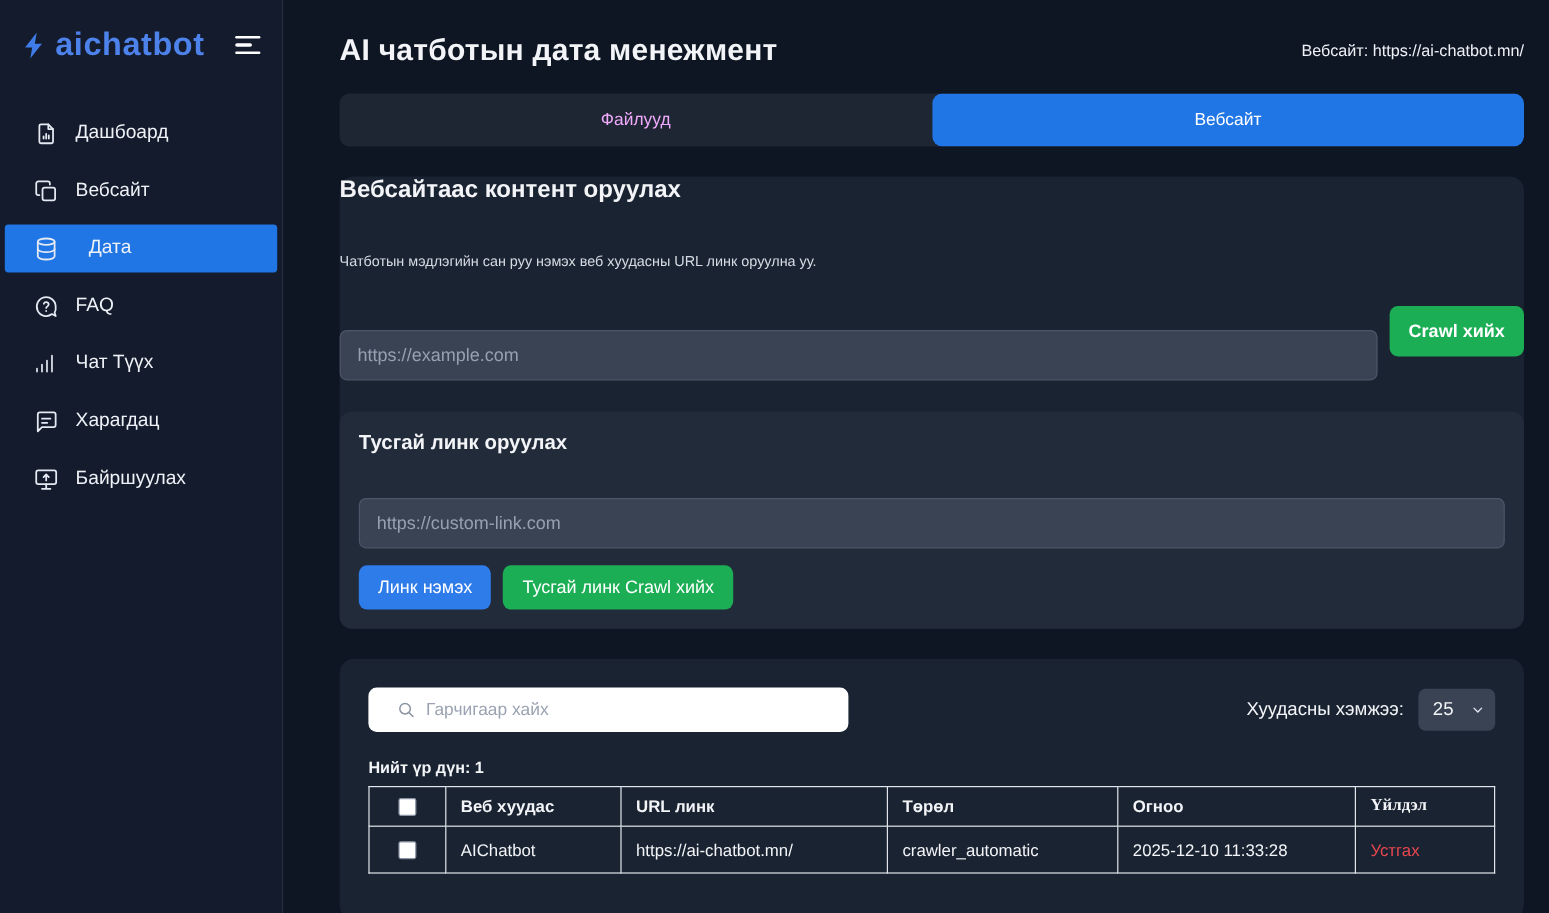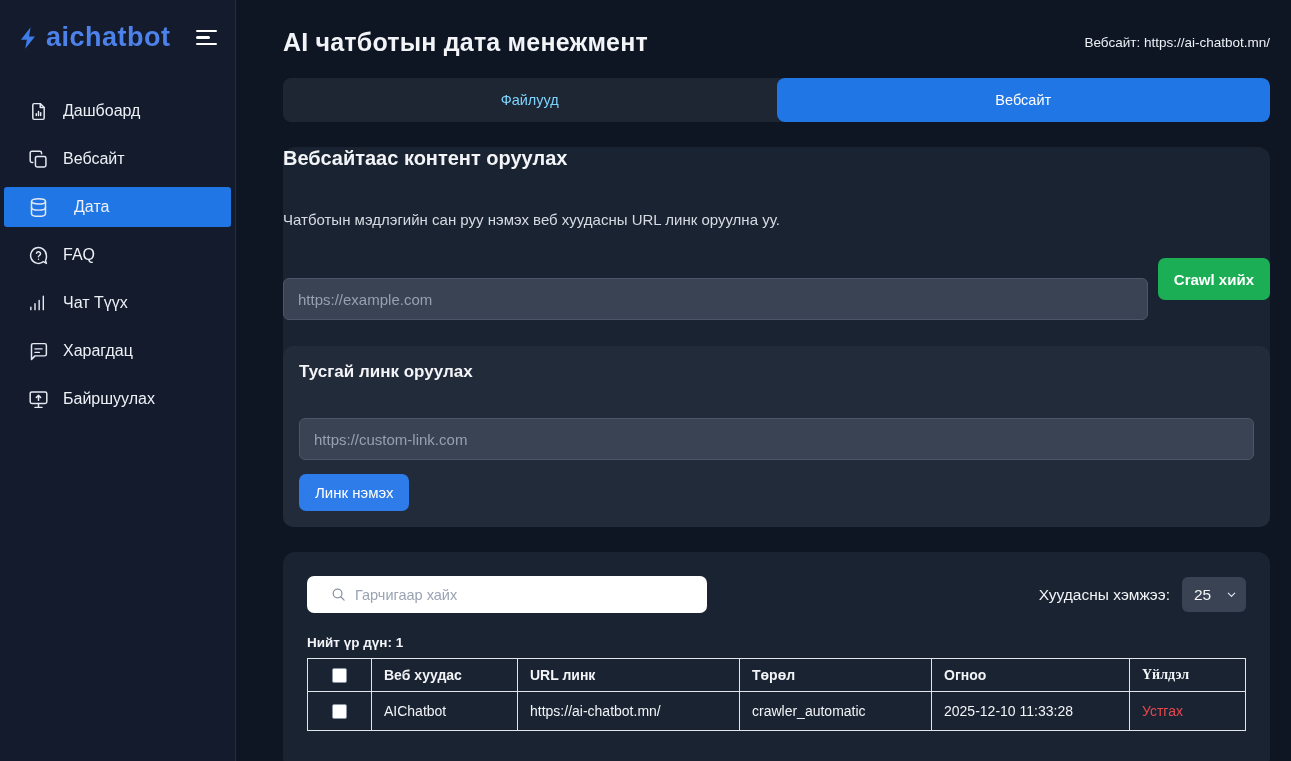--- a/index.html
+++ b/index.html
@@ -35,31 +35,31 @@
 
   
   .main { flex:1; position:relative; padding:0 24px 0 47px; }
   .topbar { display:flex; align-items:center; justify-content:space-between; height:78px; padding-top:6px; }
   .page-title { font-size:25px; font-weight:bold; letter-spacing:.2px; }
   .site-url { font-size:13.5px; color:#eef1f6; }
 
   .tabbar {
     display:flex; height:44px; background:#1e2533; border-radius:8px; overflow:hidden;
   }
-  .tab { flex:1; display:flex; align-items:center; justify-content:center; font-size:14.5px; color:#7dd3fc; cursor:pointer; }
+  .tab { flex:1; display:flex; align-items:center; justify-content:center; font-size:14.5px; color:#f0abfc; cursor:pointer; }
   .tab.active { background:#2176e5; color:#fff; border-radius:8px; }
 
   .panel {
     background:#1a2331; border-radius:12px; 
   }
   .panel-1 { margin-top:25px; }
   .panel-2 { margin-top:25px; padding:24px 24px 38px 24px; }
 
   .sec-title { font-size:20px; font-weight:bold; margin-bottom:10px; }
-  .sec-sub { font-size:15px; color:#d6dbe3; margin-bottom:30px;margin-top:41px; }
+  .sec-sub { font-size:12px; color:#d6dbe3; margin-bottom:30px;margin-top:41px; }
 
   .crawl-row { display:flex; gap:10px; }
   .url-input {
     flex:1; height:42px; background:#3a4353; border:1px solid #4c5668; border-radius:6px;
     padding:0 14px; font-size:15px; color:#e8ebf1; outline:none;
     font-family:"Liberation Sans","DejaVu Sans",sans-serif;
     margin-top:20px;
   }
   .url-input::placeholder { color:#97a0b1; }
   .btn {
@@ -220,20 +220,21 @@
       <div class="crawl-row">
         <input class="url-input" type="text" placeholder="https://example.com" style="">
         <button class="btn btn-green">Crawl хийх</button>
       </div>
 
       <div class="inner-panel">
         <h3 class="inner-title">Тусгай линк оруулах</h3>
         <input class="url-input inner-input" type="text" placeholder="https://custom-link.com" style="">
         <div class="inner-btns">
           <button class="btn btn-blue">Линк нэмэх</button>
+          <button class="btn btn-green">Тусгай линк Crawl хийх</button>
         </div>
       </div>
     </section>
 
     <section class="panel panel-2">
       <div class="tools-row">
         <div class="search-box">
           <svg viewBox="0 0 24 24">
             <circle cx="10.5" cy="10.5" r="7"></circle>
               <path d="M16 16l5 5"></path>

